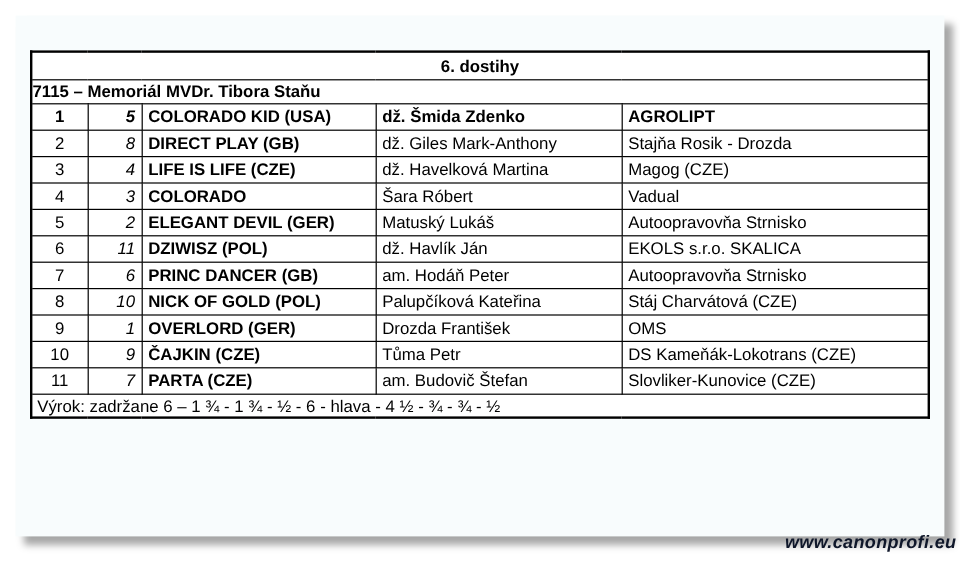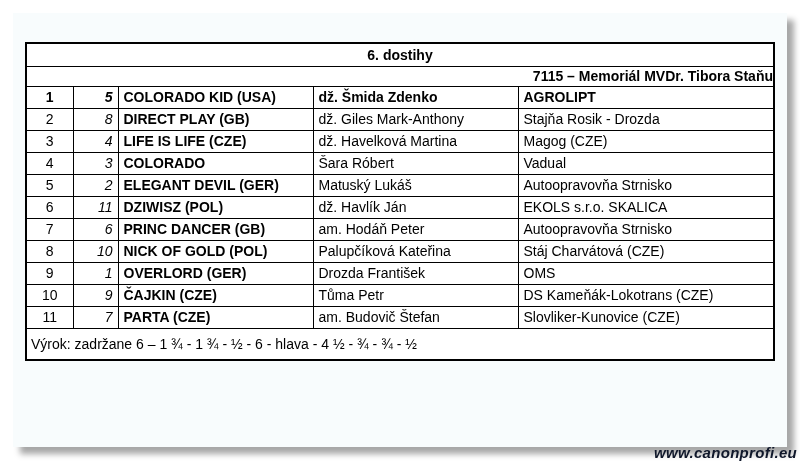--- a/index.html
+++ b/index.html
@@ -36,38 +36,38 @@
   }
   td.race-heading {
     height: 23px;
     text-align: center;
     font-weight: bold;
     font-size: 15px;
     margin-top: 48px;
   }
   td.race-title {
     height: 20px;
-    text-align: right;
+    text-align: left;
     font-weight: bold;
     font-size: 15px;
   }
   td.race-conditions {
     height: 20px;
     text-align: left;
     padding-left: 4px;
     font-size: 14px;
   }
   tr.result-row td { height: 22px; }
   td.cell-rank { text-align: center; }
   td.cell-num  { text-align: right; padding-right: 5px; font-style: italic; }
   td.cell-horse { font-weight: bold; padding-left: 5px; }
   td.cell-jockey, td.cell-owner { padding-left: 5px; }
   tr.winner td { font-weight: bold; }
   td.verdict {
-    height: 32px;
+    height: 20px;
     padding-left: 4px;
     font-size: 14px;
     border-bottom: 2px solid #000;
   }
   .watermark {
     position: absolute;
     left: 0; right: 3px; top: 444px;
     text-align: right;
     font-style: italic;
     font-weight: bold;

